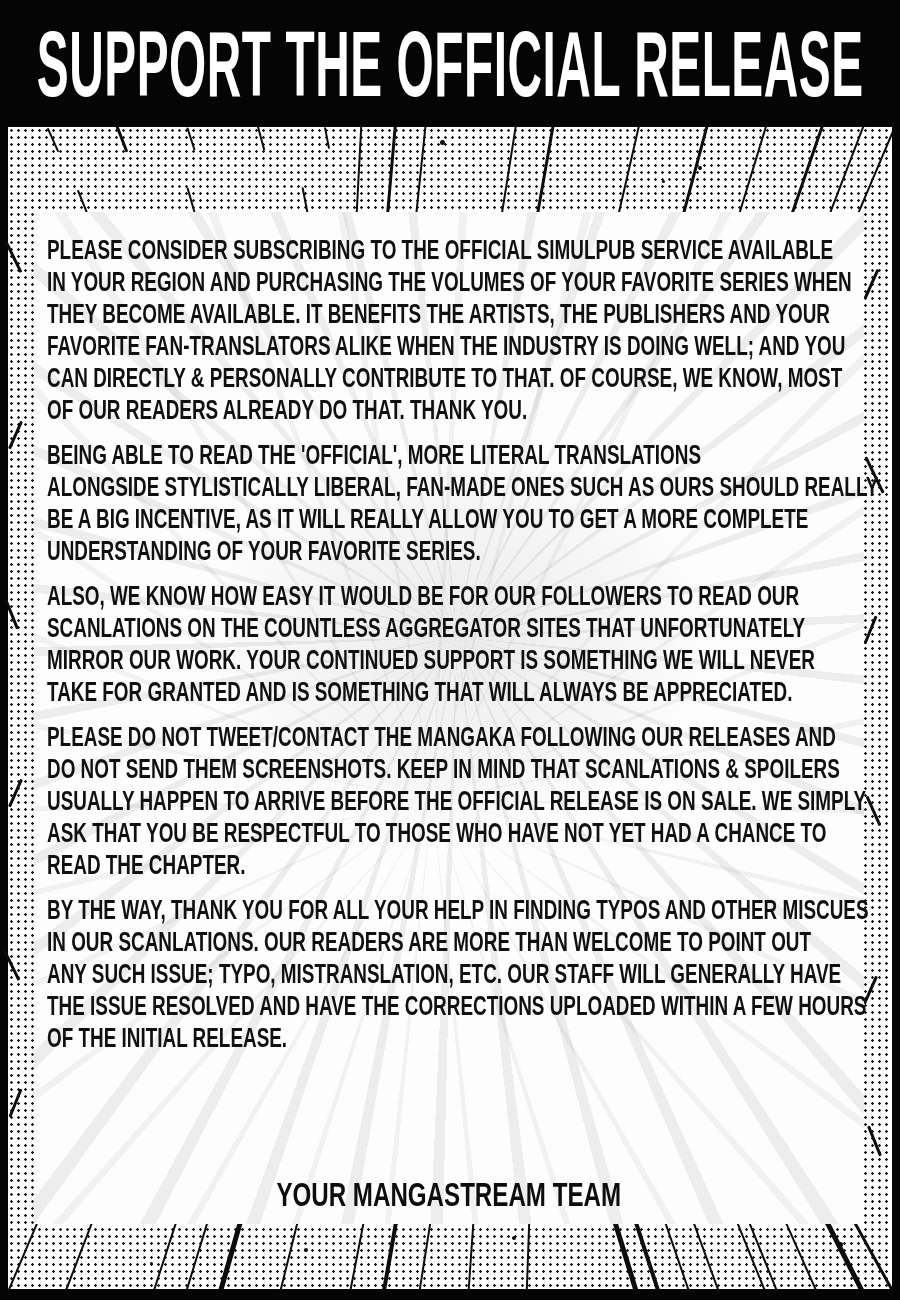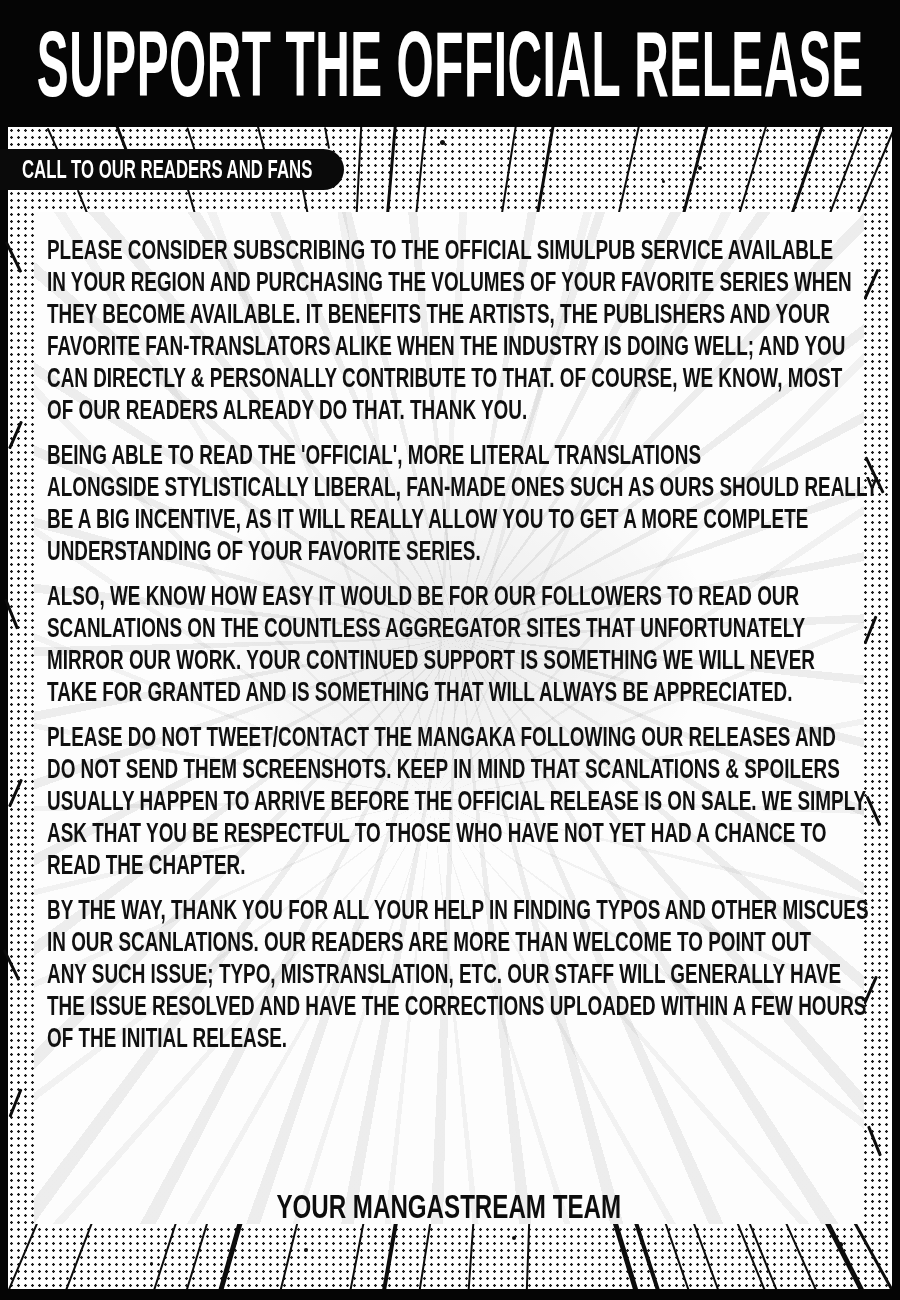--- a/index.html
+++ b/index.html
@@ -57,21 +57,21 @@
   
   .thanks-bar{
     position:absolute;left:-3px;top:892px;width:836px;height:62px;background:#0a0a0a;
     display:flex;align-items:center;justify-content:center;
   }
   .thanks-label{
     color:#fff;font-weight:700;font-size:44px;white-space:nowrap;
     transform:scaleX(0.57);transform-origin:50% 50%;
   }
   .team{
-    position:absolute;left:0;top:963px;width:830px;text-align:center;margin-top:12px;
+    position:absolute;left:0;top:963px;width:830px;text-align:center;
   }
   .team-label{
     display:inline-block;color:#0d0d0d;font-weight:700;font-size:34px;white-space:nowrap;
     transform:scaleX(0.71);transform-origin:50% 50%;
   }
   
   .art{position:absolute;left:0;top:0;width:900px;height:1300px;z-index:3;pointer-events:none;}
   .speck{position:absolute;background:#0c0c0c;border-radius:50%;}
   .bottom-edge{position:absolute;left:0;bottom:0;width:900px;height:11px;background:#050505;z-index:6;}
 </style>
@@ -149,23 +149,20 @@
       <div class="sl" style="left: 754px; top: -10px; width: 2px; height: 85px; transform: rotate(-22deg);"></div>
       <div class="sl" style="left: 792px; top: -10px; width: 2px; height: 85px; transform: rotate(-24deg);"></div>
       <div class="sl" style="left: 834px; top: -10px; width: 5px; height: 85px; transform: rotate(-27deg);"></div>
       <div class="sl" style="left: 864px; top: -10px; width: 3px; height: 85px; transform: rotate(-29deg);"></div>
     </div>
 
   <div class="header">
     <div class="title">SUPPORT THE OFFICIAL RELEASE</div>
   </div>
 
-  <div class="pill">
-    <span class="pill-label">CALL TO OUR READERS AND FANS</span>
-  </div>
 
   <div class="panel">
     <div class="text-block">
       <div class="para">PLEASE CONSIDER SUBSCRIBING TO THE OFFICIAL SIMULPUB SERVICE AVAILABLE
 IN YOUR REGION AND PURCHASING THE VOLUMES OF YOUR FAVORITE SERIES WHEN
 THEY BECOME AVAILABLE. IT BENEFITS THE ARTISTS, THE PUBLISHERS AND YOUR
 FAVORITE FAN-TRANSLATORS ALIKE WHEN THE INDUSTRY IS DOING WELL; AND YOU
 CAN DIRECTLY &amp; PERSONALLY CONTRIBUTE TO THAT. OF COURSE, WE KNOW, MOST
 OF OUR READERS ALREADY DO THAT. THANK YOU.</div>
       <div class="para">BEING ABLE TO READ THE 'OFFICIAL', MORE LITERAL TRANSLATIONS

